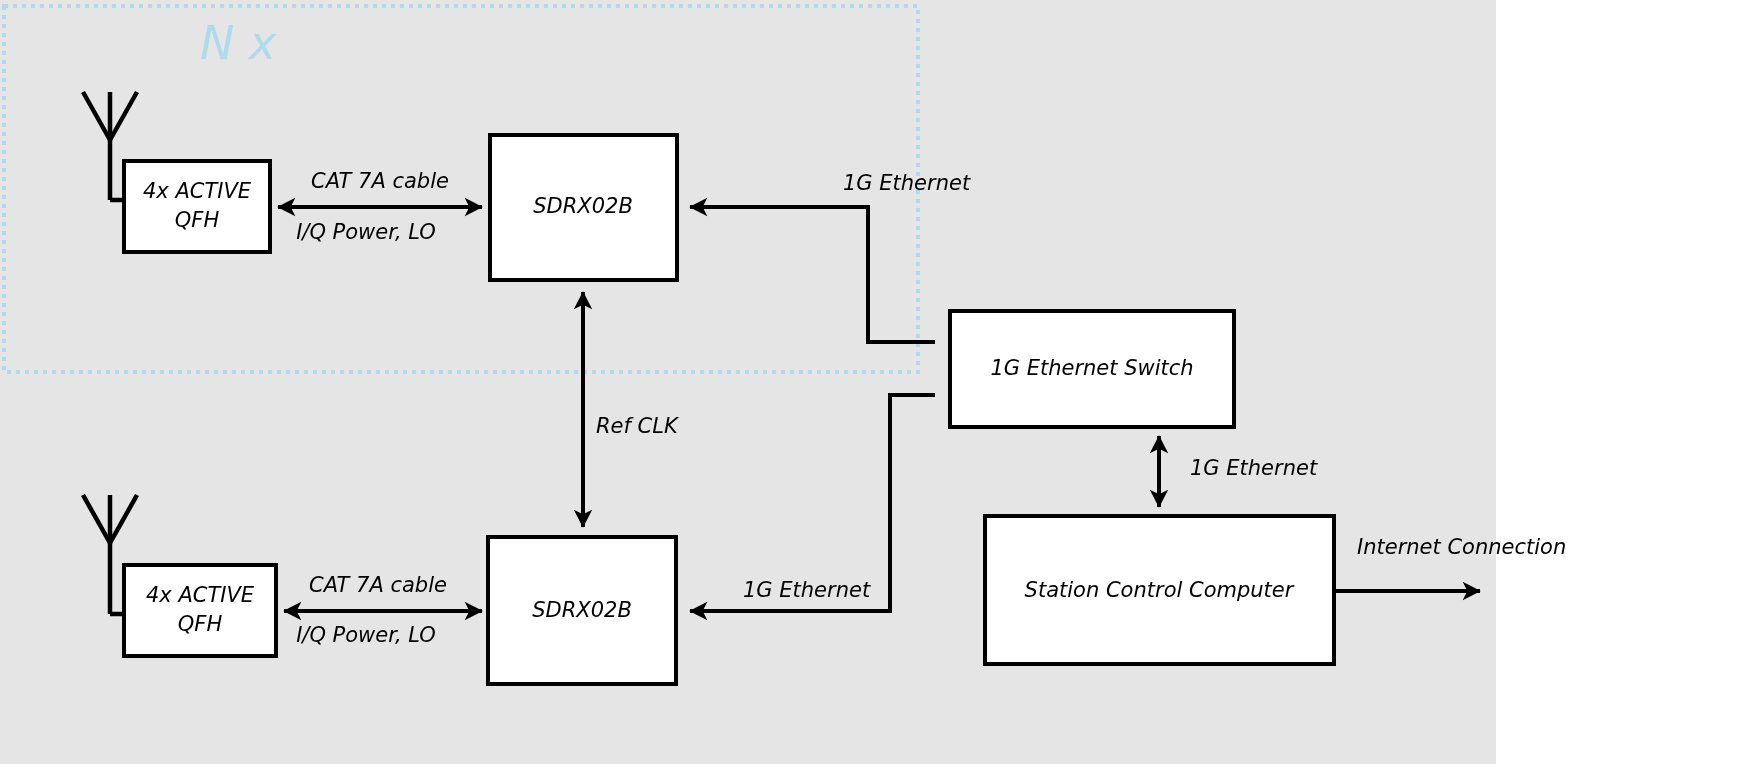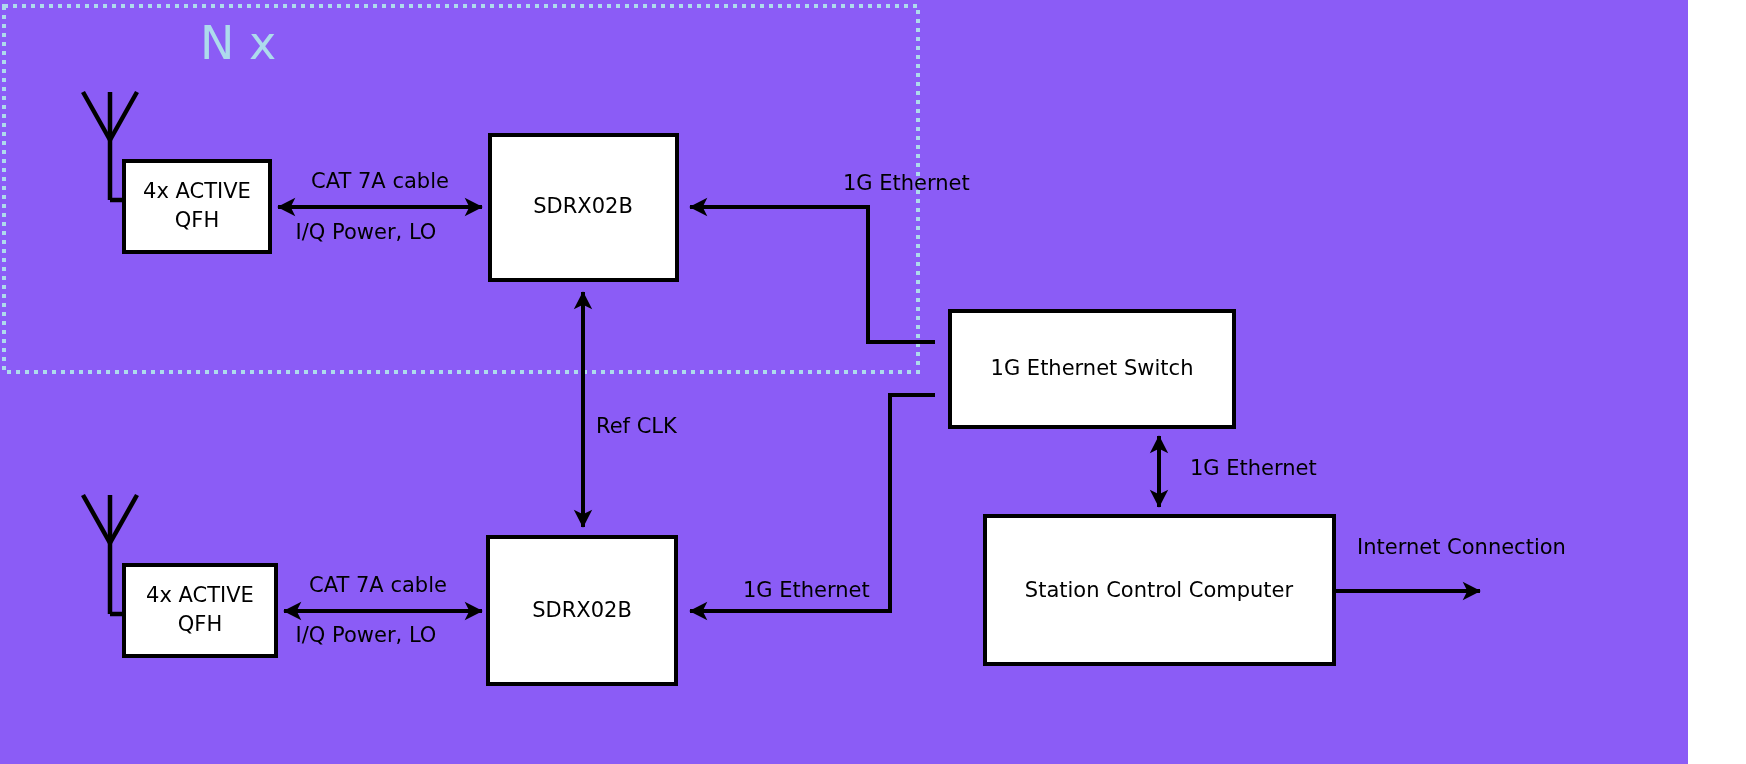--- a/index.html
+++ b/index.html
@@ -9,23 +9,24 @@
     background: #ffffff;
   }
   body {
     width: 1746px;
     height: 764px;
     font-family: "DejaVu Sans", "Liberation Sans", sans-serif;
     overflow: hidden;
   }
   #diagram-root {
     position: relative;
-    width: 1688px;
+    width: 1496px;
     height: 764px;
-    background: #8b5cf6;
+    background: #e5e5e5;
+    font-style: italic;
   }
   svg#diagram {
     display: block;
     width: 1746px;
     height: 764px;
   }
   .box-rect {
     fill: #ffffff;
     stroke: #000000;
     stroke-width: 4;

